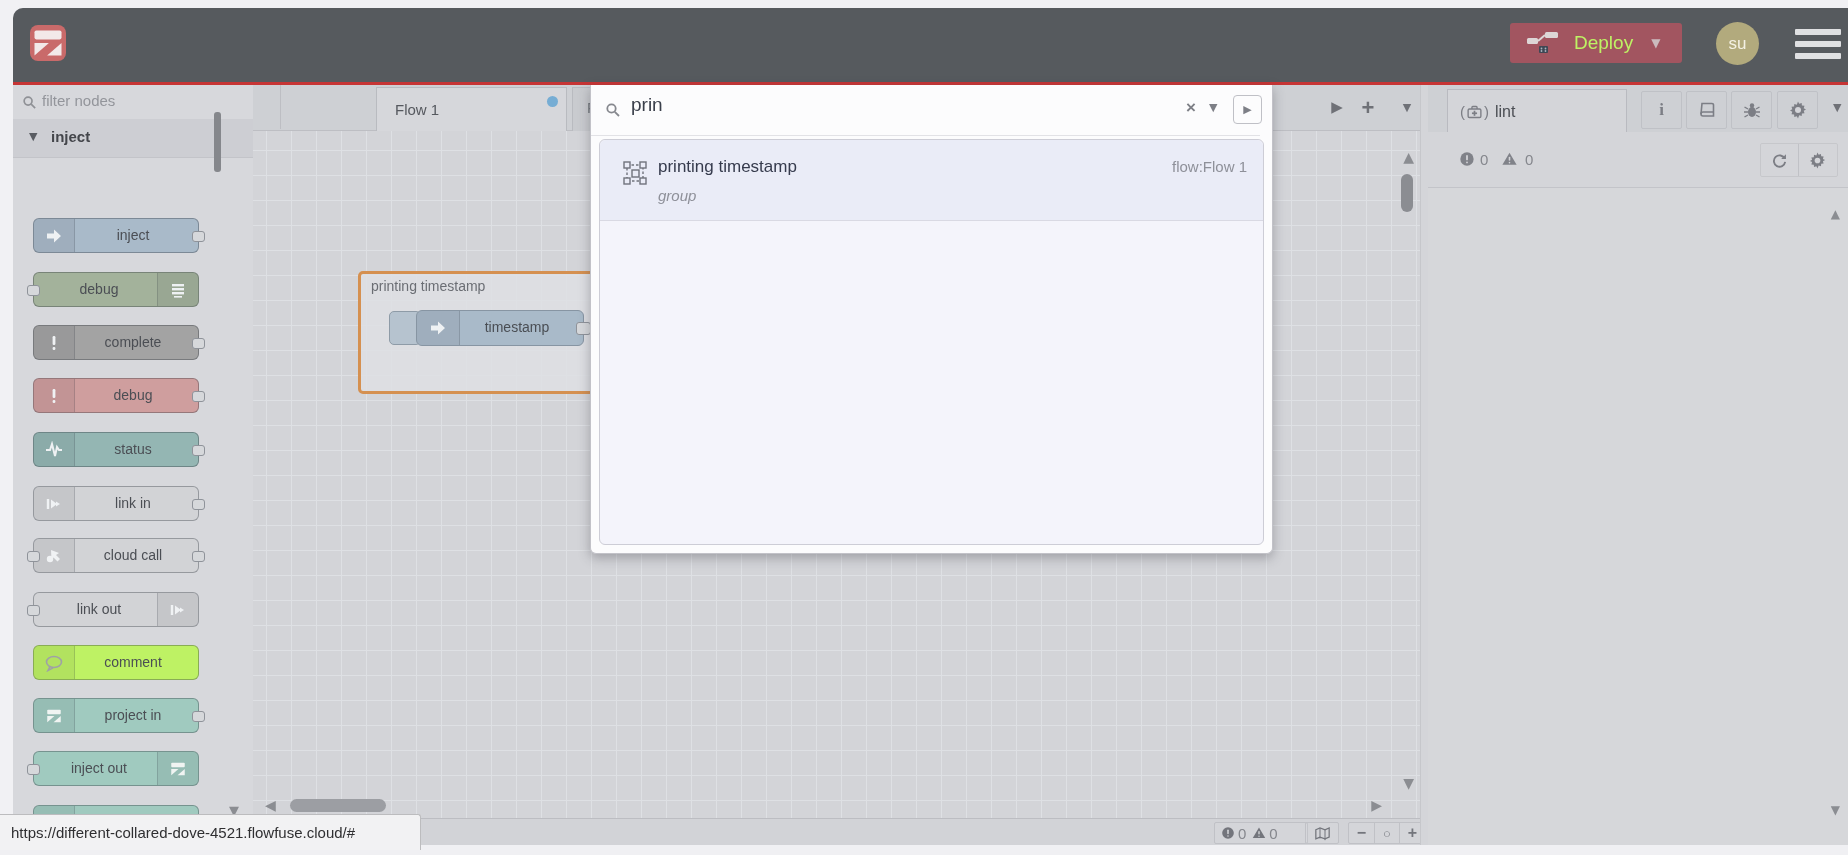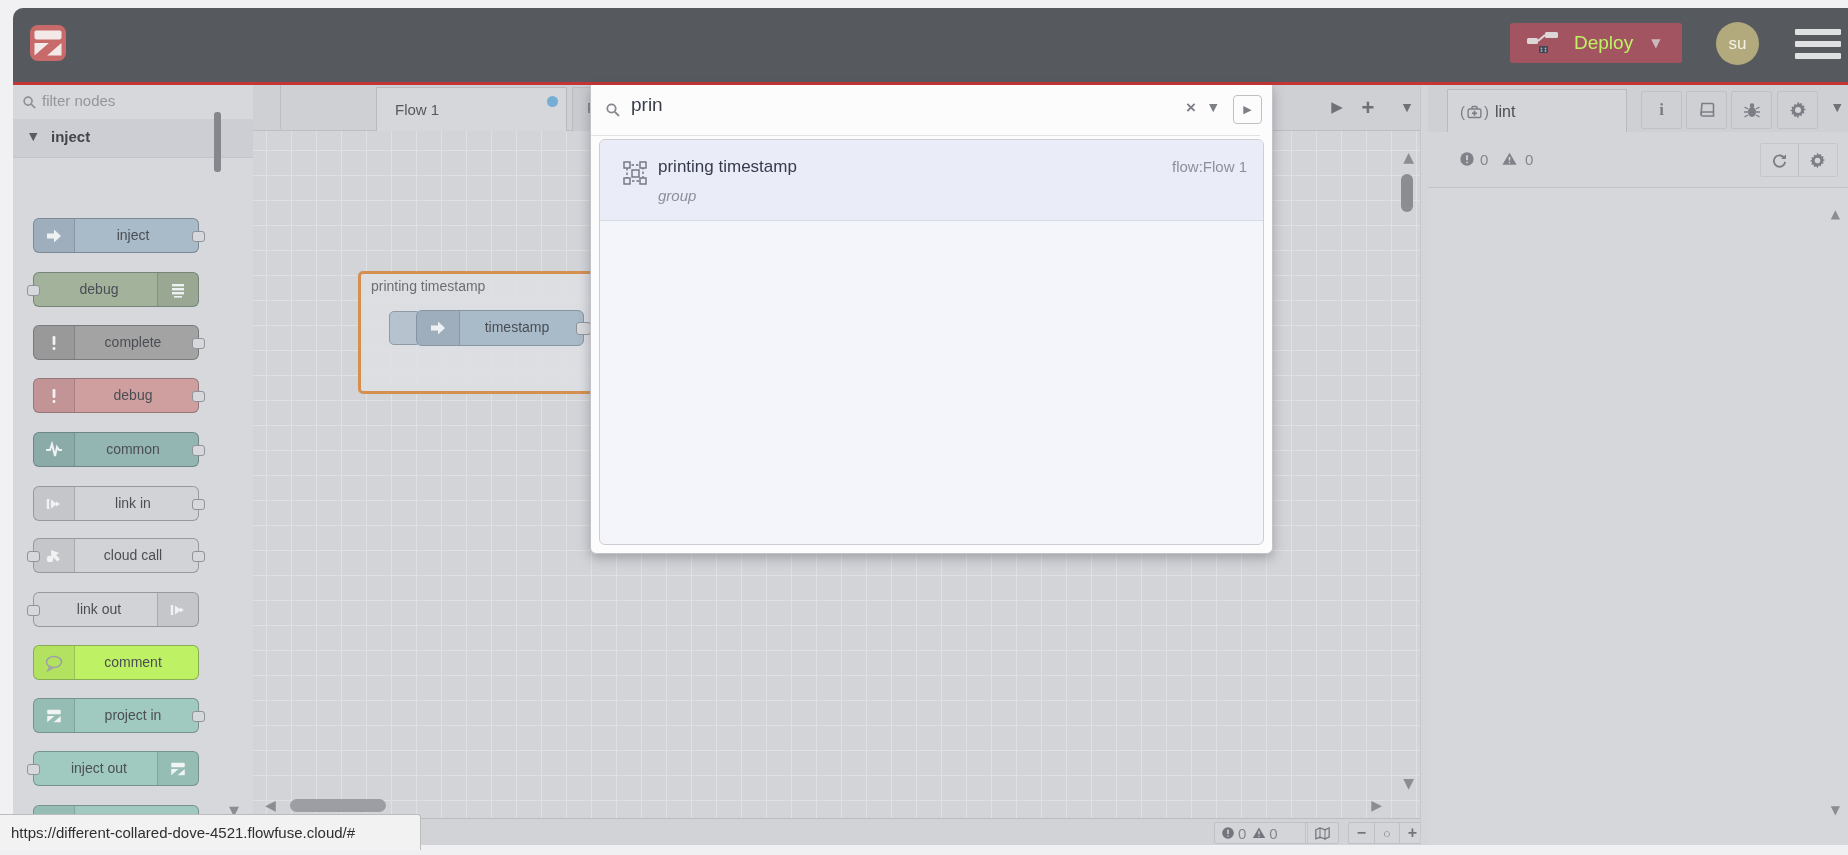--- a/index.html
+++ b/index.html
@@ -327,21 +327,21 @@
         </div>
       <span class="nlbl lr">debug</span>
       <span class="port pr"></span>
     </div>
     <div class="pnode" style="top: 347px; background: rgb(148, 182, 179);">
       <div class="isect il">
           <svg width="18" height="18">
             <use href="#i-pulse"></use>
           </svg>
         </div>
-      <span class="nlbl lr">common</span>
+      <span class="nlbl lr">status</span>
       <span class="port pr"></span>
     </div>
     <div class="pnode" style="top: 401px; background: rgb(210, 211, 214);">
       <div class="isect il">
           <svg width="18" height="18">
             <use href="#i-link"></use>
           </svg>
         </div>
       <span class="nlbl lr">link in</span>
       <span class="port pr"></span>

